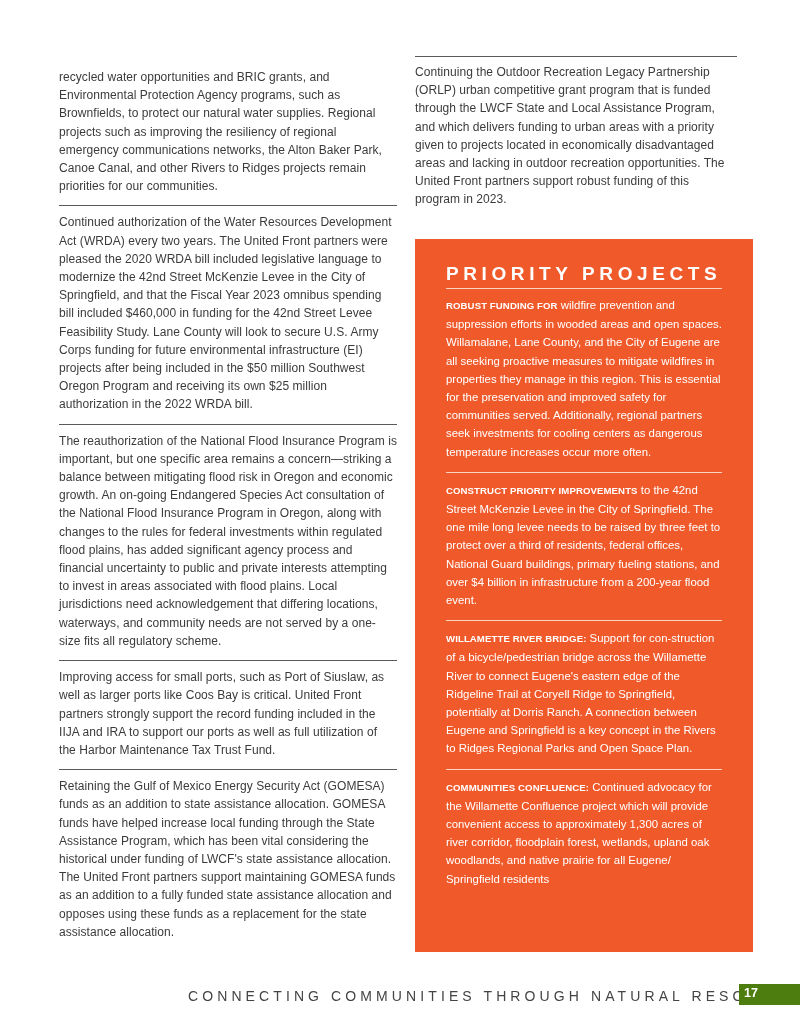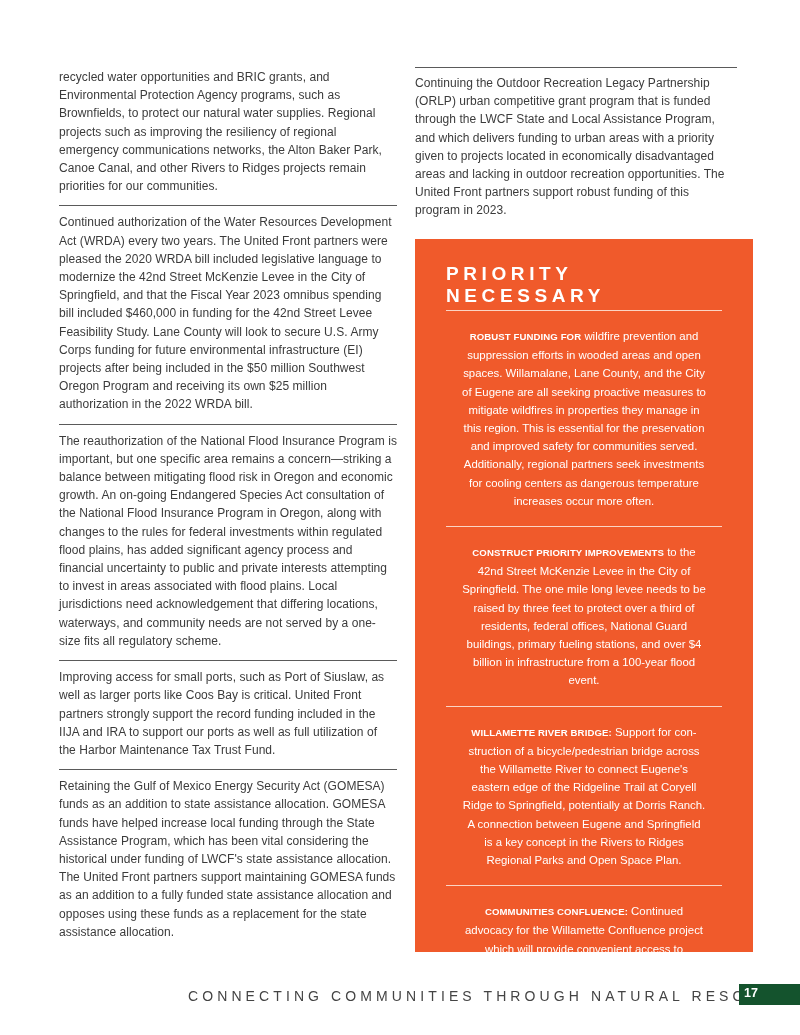--- a/index.html
+++ b/index.html
@@ -22,21 +22,21 @@
       color: #3b3b3b;
       letter-spacing: 0.05px;
     }
     .col-left {
       left: 59px;
       top: 68px;
       width: 338px;
     }
     .col-right {
       left: 415px;
-      top: 67px;
+      top: 56px;
       width: 322px;
     }
     .block p {
       margin: 0;
     }
     .rule {
       height: 0;
       border-top: 1.4px solid #5a5a5a;
     }
     .col-left .rule { margin: 10px 0 7px 0; }
@@ -62,22 +62,21 @@
       line-height: 22px;
       color: #ffffff;
     }
     .priority .hrule {
       border-top: 1.4px solid #fbd4c4;
       margin: 3px 0 7px 0;
     }
     .priority .item {
       font-size: 11.4px;
       line-height: 18.2px;
-      margin: 16px;
-      text-align: center;
+      margin: 0;
     }
     .priority .item .lead {
       font-weight: bold;
       font-size: 9.6px;
       letter-spacing: 0.1px;
     }
     .priority .sep {
       border-top: 1.2px solid #fbd4c4;
       margin: 11px 0 8px 0;
     }
@@ -91,21 +90,21 @@
       letter-spacing: 4.1px;
       color: #444444;
       white-space: nowrap;
     }
     .page-tab {
       position: absolute;
       left: 739px;
       top: 984px;
       width: 61px;
       height: 21px;
-      background: #14532d;
+      background: #4d7c0f;
     }
     .page-num {
       position: absolute;
       left: 5px;
       top: 2px;
       font-size: 12.5px;
       font-weight: bold;
       color: #ffffff;
     }
   </style>
@@ -135,27 +134,27 @@
 </div>
 
 <div class="col col-right">
   <div class="rule"></div>
   <div class="block">
     <p>Continuing the Outdoor Recreation Legacy Partnership (ORLP) urban competitive grant program that is funded through the LWCF State and Local Assistance Program, and which delivers funding to urban areas with a priority given to projects located in economically disadvantaged areas and lacking in outdoor recreation opportunities. The United Front partners support robust funding of this program in 2023.</p>
   </div>
 </div>
 
 <div class="priority">
-  <h2>PRIORITY NECESSARY</h2>
+  <h2>PRIORITY PROJECTS</h2>
   <div class="hrule"></div>
 
   <p class="item"><span class="lead">ROBUST FUNDING FOR</span><span> wildfire prevention and suppression efforts in wooded areas and open spaces. Willamalane, Lane County, and the City of Eugene are all seeking proactive measures to mitigate wildfires in properties they manage in this region. This is essential for the preservation and improved safety for communities served. Additionally, regional partners seek investments for cooling centers as dangerous temperature increases occur more often.</span></p>
   <div class="sep"></div>
 
-  <p class="item"><span class="lead">CONSTRUCT PRIORITY IMPROVEMENTS</span><span> to the 42nd Street McKenzie Levee in the City of Springfield. The one mile long levee needs to be raised by three feet to protect over a third of residents, federal offices, National Guard buildings, primary fueling stations, and over $4 billion in infrastructure from a 100-year flood event.</span></p>
+  <p class="item"><span class="lead">CONSTRUCT PRIORITY IMPROVEMENTS</span><span> to the 42nd Street McKenzie Levee in the City of Springfield. The one mile long levee needs to be raised by three feet to protect over a third of residents, federal offices, National Guard buildings, primary fueling stations, and over $4 billion in infrastructure from a 200-year flood event.</span></p>
   <div class="sep"></div>
 
   <p class="item"><span class="lead">WILLAMETTE RIVER BRIDGE:</span><span> Support for con-struction of a bicycle/pedestrian bridge across the Willamette River to connect Eugene's eastern edge of the Ridgeline Trail at Coryell Ridge to Springfield, potentially at Dorris Ranch. A connection between Eugene and Springfield is a key concept in the Rivers to Ridges Regional Parks and Open Space Plan.</span></p>
   <div class="sep"></div>
 
   <p class="item"><span class="lead">COMMUNITIES CONFLUENCE:</span><span> Continued advocacy for the Willamette Confluence project which will provide convenient access to approximately 1,300 acres of river corridor, floodplain forest, wetlands, upland oak woodlands, and native prairie for all Eugene/ Springfield residents</span></p>
 </div>
 
 <div class="footer-text">CONNECTING COMMUNITIES THROUGH NATURAL RESOURCES</div>
 <div class="page-tab">

